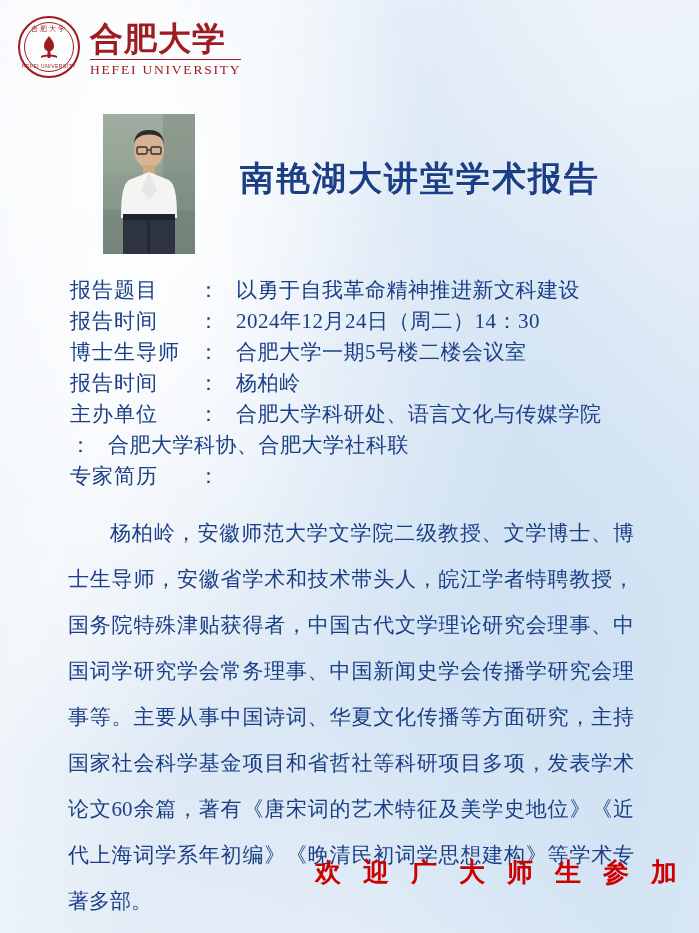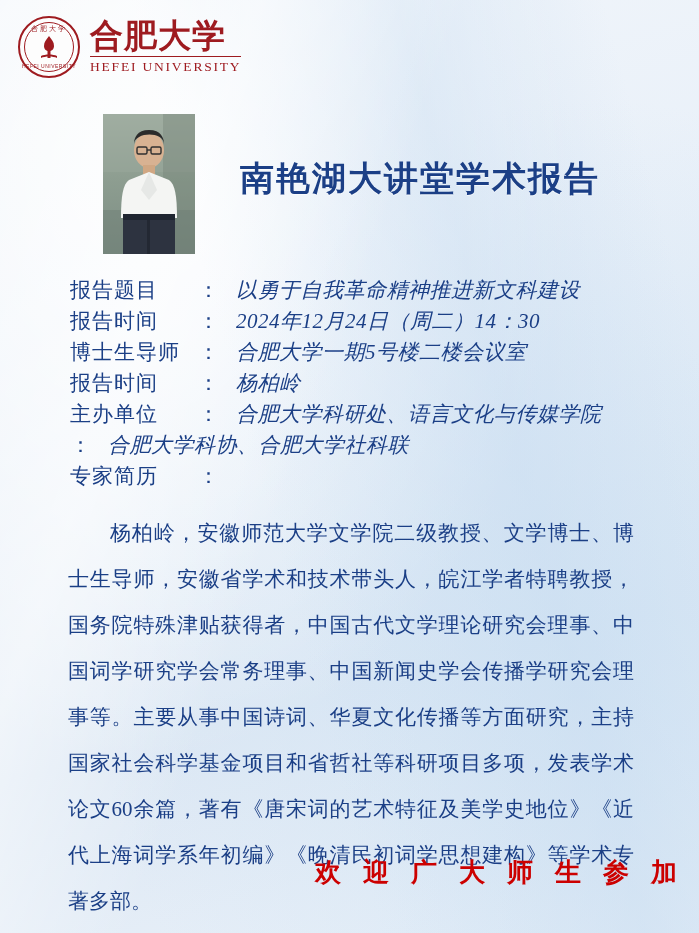--- a/index.html
+++ b/index.html
@@ -32,21 +32,21 @@
     pointer-events: none;
   }
   .content { position: relative; z-index: 2; }
 
   
   .logo-block {
     position: absolute;
     top: 16px;
     left: 18px;
     display: flex;
-    align-items: center;
+    align-items: flex-end;
     gap: 10px;
   }
   .logo-emblem {
     width: 62px;
     height: 62px;
     border-radius: 50%;
     border: 2px solid #9e1b20;
     position: relative;
     background: #fdfdfd;
     flex: none;
@@ -145,21 +145,21 @@
     top: 275px;
     width: 580px;
     color: #1b3f86;
     font-size: 21px;
     line-height: 31px;
     font-family: "Liberation Serif", serif;
   }
   .info-row { display: flex; white-space: nowrap; gap: 24px; }
   .info-label { width: 104px; flex: none; letter-spacing: 1px; }
   .info-colon { width: 14px; flex: none; }
-  .info-value { letter-spacing: 0.5px; font-style: italic; }
+  .info-value { letter-spacing: 0.5px; }
 
   
   .bio {
     position: absolute;
     left: 68px;
     top: 510px;
     width: 566px;
     color: #1b3f86;
     font-size: 21px;
     line-height: 46px;

